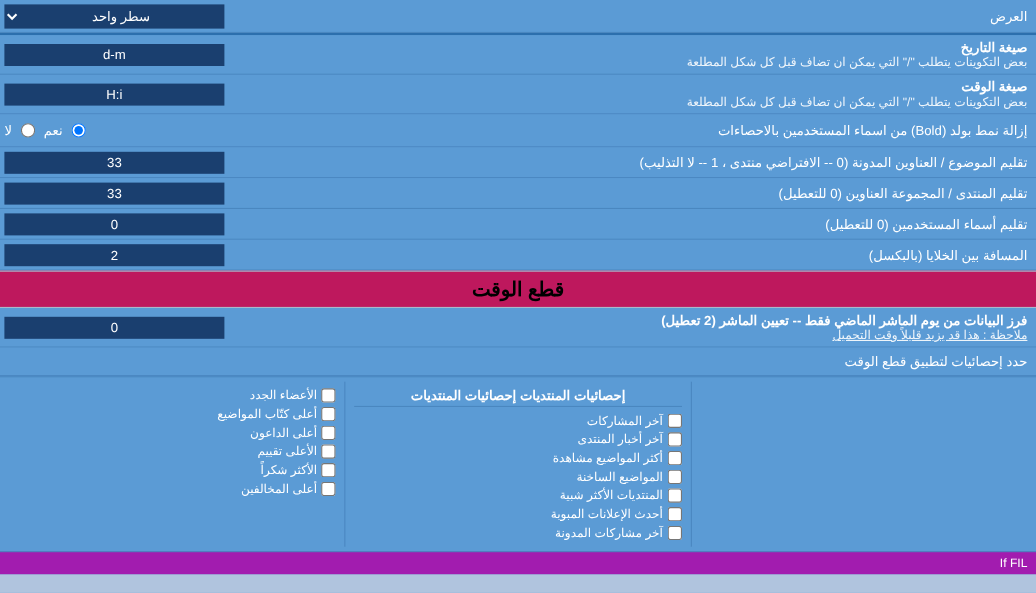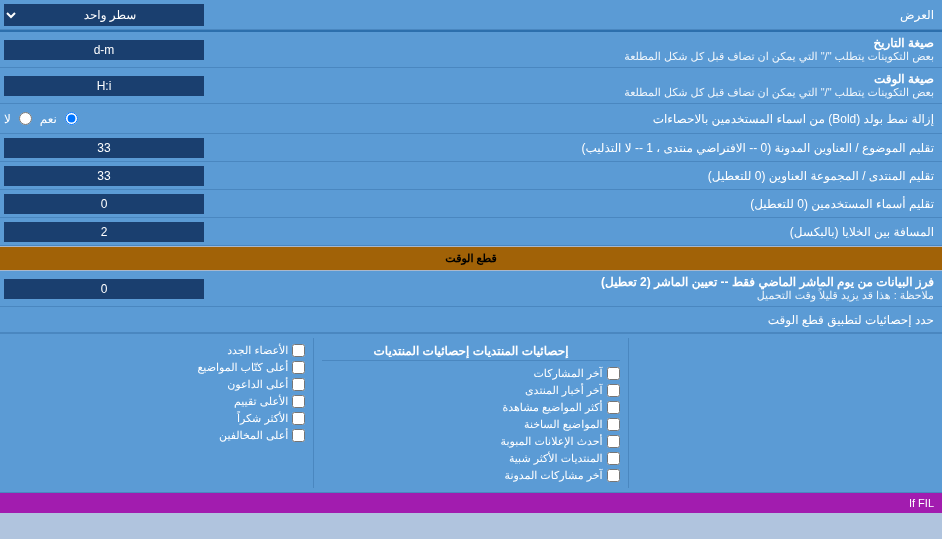--- a/index.html
+++ b/index.html
@@ -57,26 +57,26 @@
       color: #fff;
       border: none;
       padding: 3px 6px;
       font-size: 12px;
       width: 200px;
       text-align: center;
       direction: rtl;
     }
 
     .section-header {
-      background: #a16207;
+      background: #be185d;
       color: #000;
       text-align: center;
       padding: 5px 8px;
       font-weight: bold;
-      font-size: 11px;
+      font-size: 18px;
       border-bottom: 1px solid #aab8cc;
       border-top: 1px solid #aab8cc;
     }
 
     .radio-group {
       display: flex;
       align-items: center;
       gap: 8px;
       direction: rtl;
     }
@@ -221,21 +221,21 @@
     </div>
   </div>
 
   <div class="section-header">
     <span>قطع الوقت</span>
   </div>
 
   <div class="row" style="background:#5b9bd5; min-height:32px;">
     <div class="row-label">
       <div style="font-weight:bold;">فرز البيانات من يوم الماشر الماضي فقط -- تعيين الماشر (2 تعطيل)</div>
-      <div style="font-size:11px; opacity:0.9;">ملاحظة : هذا قد يزيد قليلاً وقت التحميل</div>
+      <div style="font-size:11px; opacity:0.9;text-decoration:underline;">ملاحظة : هذا قد يزيد قليلاً وقت التحميل</div>
     </div>
     <div class="row-input">
       <input type="text" class="input-field" value="0" style="">
     </div>
   </div>
 
   <div class="row" style="background:#5b9bd5; min-height:26px; border-bottom: 1px solid #4a87c0; gap: 32px;">
     <div class="row-label">
       <span>حدد إحصائيات لتطبيق قطع الوقت</span>
     </div>
@@ -263,25 +263,25 @@
       <div class="checkbox-item">
         <input type="checkbox" style="">
         <label>أكثر المواضيع مشاهدة</label>
       </div>
       <div class="checkbox-item">
         <input type="checkbox" style="">
         <label>المواضيع الساخنة</label>
       </div>
       <div class="checkbox-item">
         <input type="checkbox" style="">
+        <label>المنتديات الأكثر شبية</label>
+      </div>
+      <div class="checkbox-item">
+        <input type="checkbox" style="">
         <label>أحدث الإعلانات المبوبة</label>
-      </div>
-      <div class="checkbox-item">
-        <input type="checkbox" style="">
-        <label>المنتديات الأكثر شبية</label>
       </div>
       <div class="checkbox-item">
         <input type="checkbox" style="">
         <label>آخر مشاركات المدونة</label>
       </div>
     </div>
 
     <div class="checkbox-col" style="flex:1;">
       <div class="checkbox-item">
         <input type="checkbox" style="">

